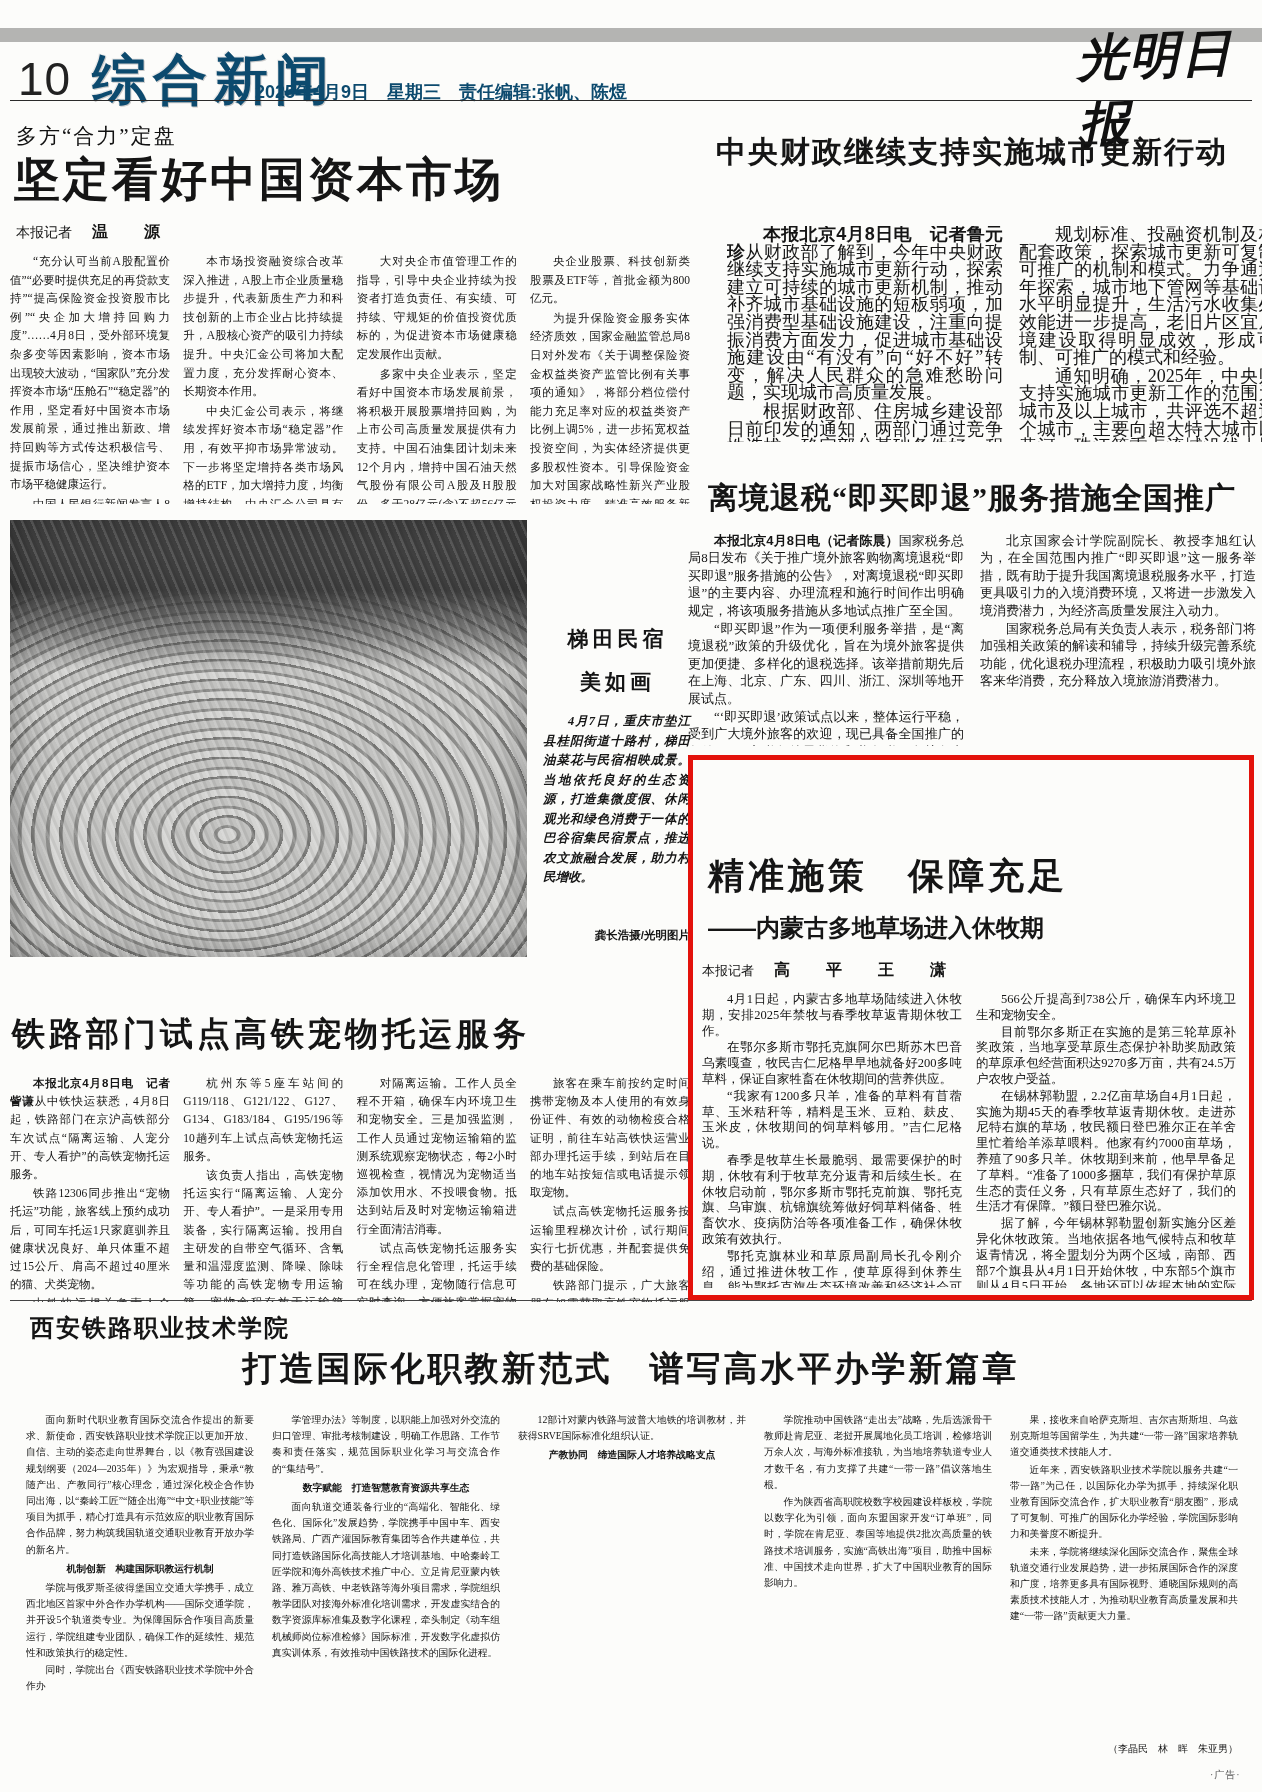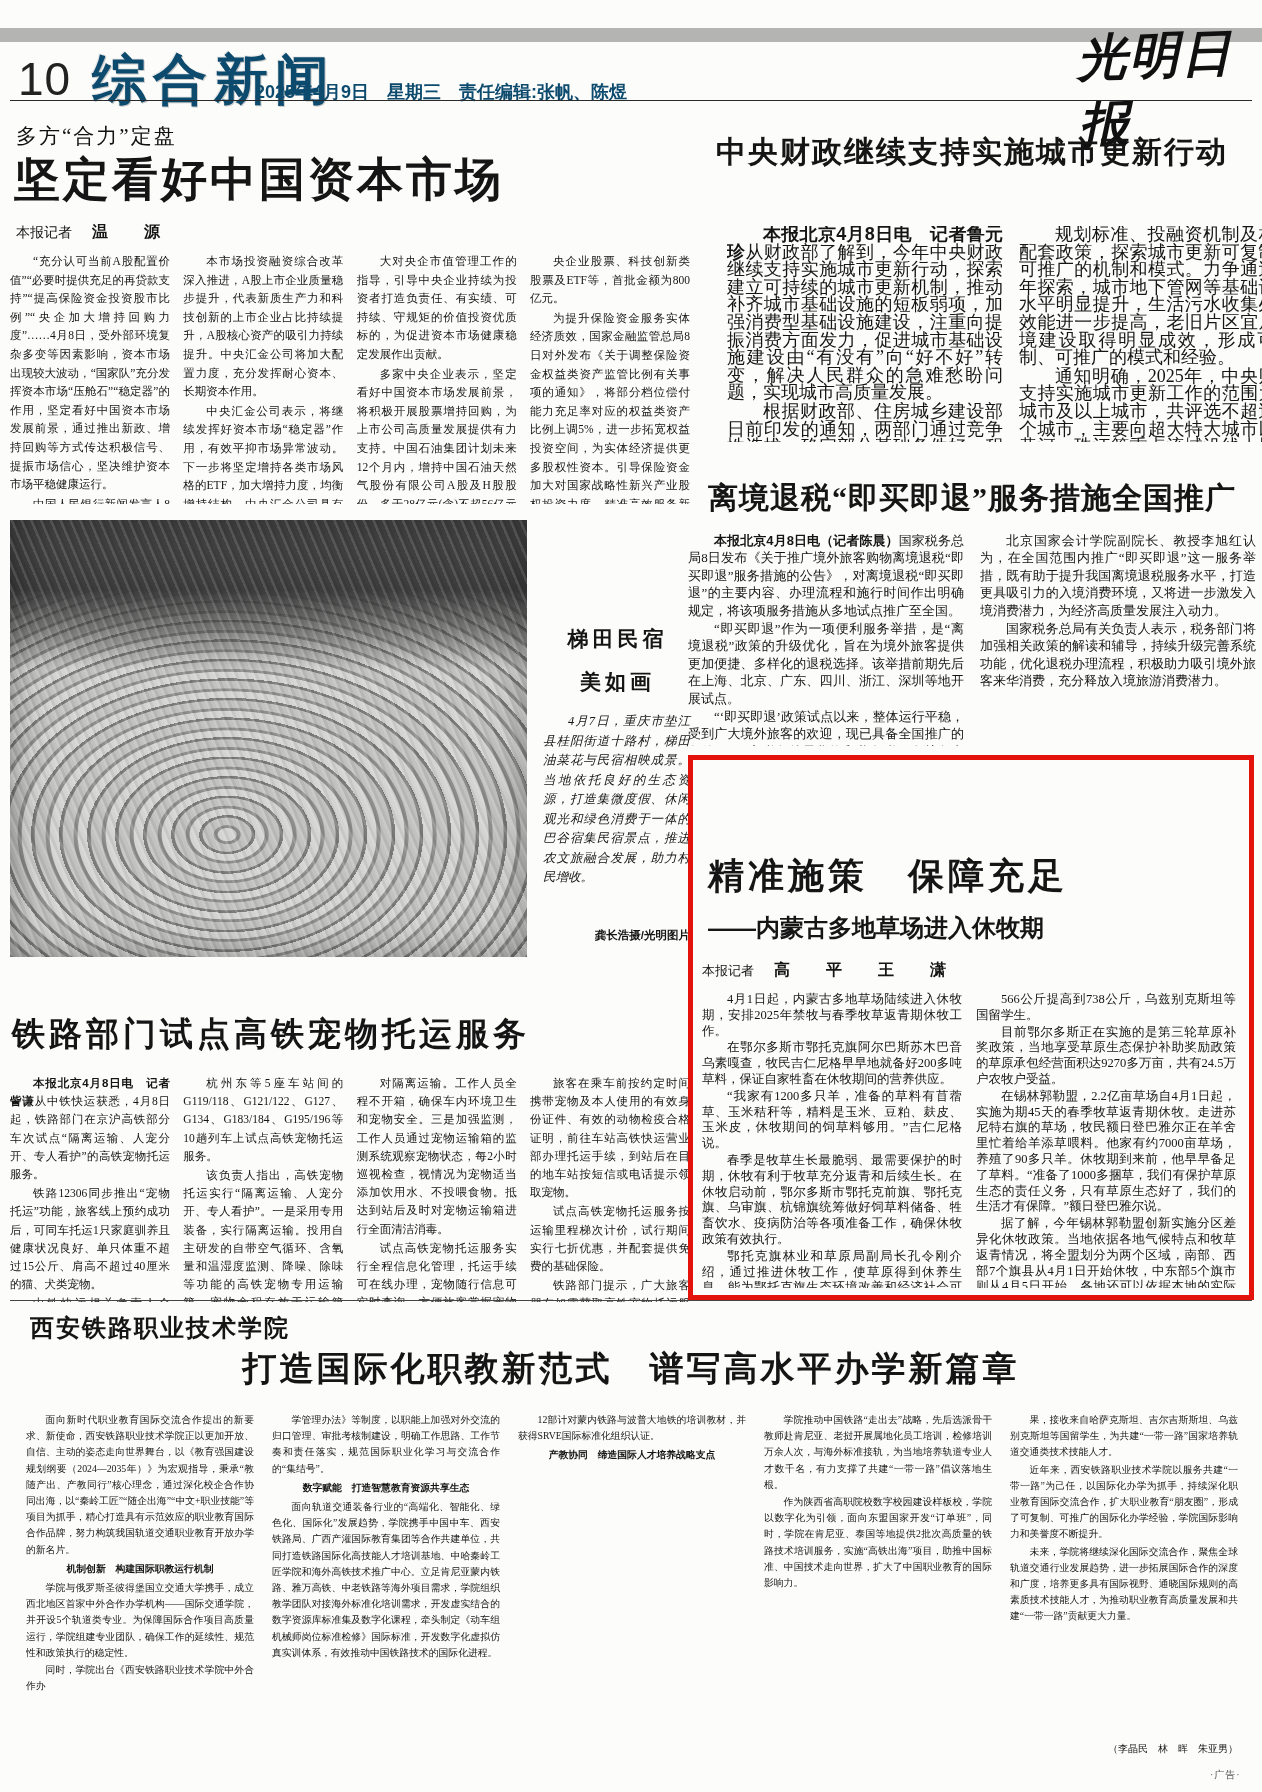--- a/index.html
+++ b/index.html
@@ -33,21 +33,21 @@
     radial-gradient(70px 32px at 88% 9%,#d9d9d9 0%,rgba(217,217,217,0) 70%),
     radial-gradient(50px 26px at 75% 6%,#b8b8b8 0%,rgba(184,184,184,0) 70%),
     repeating-radial-gradient(ellipse 430px 300px at 42% 72%,#d4d4d2 0 9px,#8e8e8c 10px 13px,#c2c2c0 14px 24px,#7c7c7a 25px 28px),
     #a8a8a6;
     box-shadow:inset 0 0 40px rgba(0,0,0,.35);}
   .photonoise{left:10px;top:520px;width:517px;height:437px;opacity:.25;background:
     repeating-linear-gradient(67deg,rgba(255,255,255,.5) 0 2px,rgba(0,0,0,.25) 3px 5px,rgba(255,255,255,0) 6px 9px);}
   
   .capttl{left:545px;top:625px;width:145px;text-align:center;font-size:21px;font-weight:bold;letter-spacing:4px;}
   .capttl2{left:545px;top:668px;width:145px;text-align:center;font-size:21px;font-weight:bold;letter-spacing:4px;}
-  .captext{left:543px;top:712px;width:147px;font-size:12.5px;line-height:19.5px;font-style:italic;}
+  .captext{left:543px;top:712px;width:147px;font-size:12.5px;line-height:19.5px;font-style:italic;font-weight:bold;}
   .capcredit{left:543px;top:928px;width:147px;font-size:11.5px;font-weight:bold;text-align:right;font-family:"Liberation Sans","DejaVu Sans",sans-serif;}
   
   .peth{left:12px;top:1012px;width:680px;font-size:33px;font-weight:bold;letter-spacing:4px;}
   .petbody{left:10px;top:1074px;width:680px;height:228px;font-size:11.5px;line-height:18.2px;}
   .petbody .col{width:160px;}
   
   .crh{left:688px;top:132px;width:568px;text-align:center;font-size:30px;font-weight:bold;letter-spacing:2px;}
   .crbody{left:727px;top:226px;width:568px;height:216px;font-size:18px;line-height:17.6px;}
   .crbody .col{width:276px;}
   .taxh{left:688px;top:478px;width:568px;text-align:center;font-size:30px;font-weight:bold;letter-spacing:1px;}
@@ -169,21 +169,21 @@
   </div>
   <div class="abs gbody cols">
     <div class="col">
         <p>4月1日起，内蒙古多地草场陆续进入休牧期，安排2025年禁牧与春季牧草返青期休牧工作。</p>
         <p>在鄂尔多斯市鄂托克旗阿尔巴斯苏木巴音乌素嘎查，牧民吉仁尼格早早地就备好200多吨草料，保证自家牲畜在休牧期间的营养供应。</p>
         <p>“我家有1200多只羊，准备的草料有苜蓿草、玉米秸秆等，精料是玉米、豆粕、麸皮、玉米皮，休牧期间的饲草料够用。”吉仁尼格说。</p>
         <p>春季是牧草生长最脆弱、最需要保护的时期，休牧有利于牧草充分返青和后续生长。在休牧启动前，鄂尔多斯市鄂托克前旗、鄂托克旗、乌审旗、杭锦旗统筹做好饲草料储备、牲畜饮水、疫病防治等各项准备工作，确保休牧政策有效执行。</p>
         <p>鄂托克旗林业和草原局副局长孔令刚介绍，通过推进休牧工作，使草原得到休养生息，能为鄂托克旗生态环境改善和经济社会可持续发展贡献力量。</p>
       </div>
     <div class="col">
-        <p>566公斤提高到738公斤，乌兹别克斯坦等国留学生。</p>
+        <p>566公斤提高到738公斤，确保车内环境卫生和宠物安全。</p>
         <p>目前鄂尔多斯正在实施的是第三轮草原补奖政策，当地享受草原生态保护补助奖励政策的草原承包经营面积达9270多万亩，共有24.5万户农牧户受益。</p>
         <p>在锡林郭勒盟，2.2亿亩草场自4月1日起，实施为期45天的春季牧草返青期休牧。走进苏尼特右旗的草场，牧民额日登巴雅尔正在羊舍里忙着给羊添草喂料。他家有约7000亩草场，养殖了90多只羊。休牧期到来前，他早早备足了草料。“准备了1000多捆草，我们有保护草原生态的责任义务，只有草原生态好了，我们的生活才有保障。”额日登巴雅尔说。</p>
         <p>据了解，今年锡林郭勒盟创新实施分区差异化休牧政策。当地依据各地气候特点和牧草返青情况，将全盟划分为两个区域，南部、西部7个旗县从4月1日开始休牧，中东部5个旗市则从4月5日开始，各地还可以依据本地的实际状况，对休牧时间进行适当调整，让休牧政策更加精准科学。为确保休牧政策落实到位，监管部门将借助智慧监管平台，用无人机等对休牧区全方位监测，同时加强常态化巡查，保护草原生态。</p>
       </div>
   </div>
 
   <div class="abs botrule"></div>
   <div class="abs schoolorg">西安铁路职业技术学院</div>
   <div class="abs schoolh">打造国际化职教新范式　谱写高水平办学新篇章</div>
   <div class="abs schoolbody cols">

